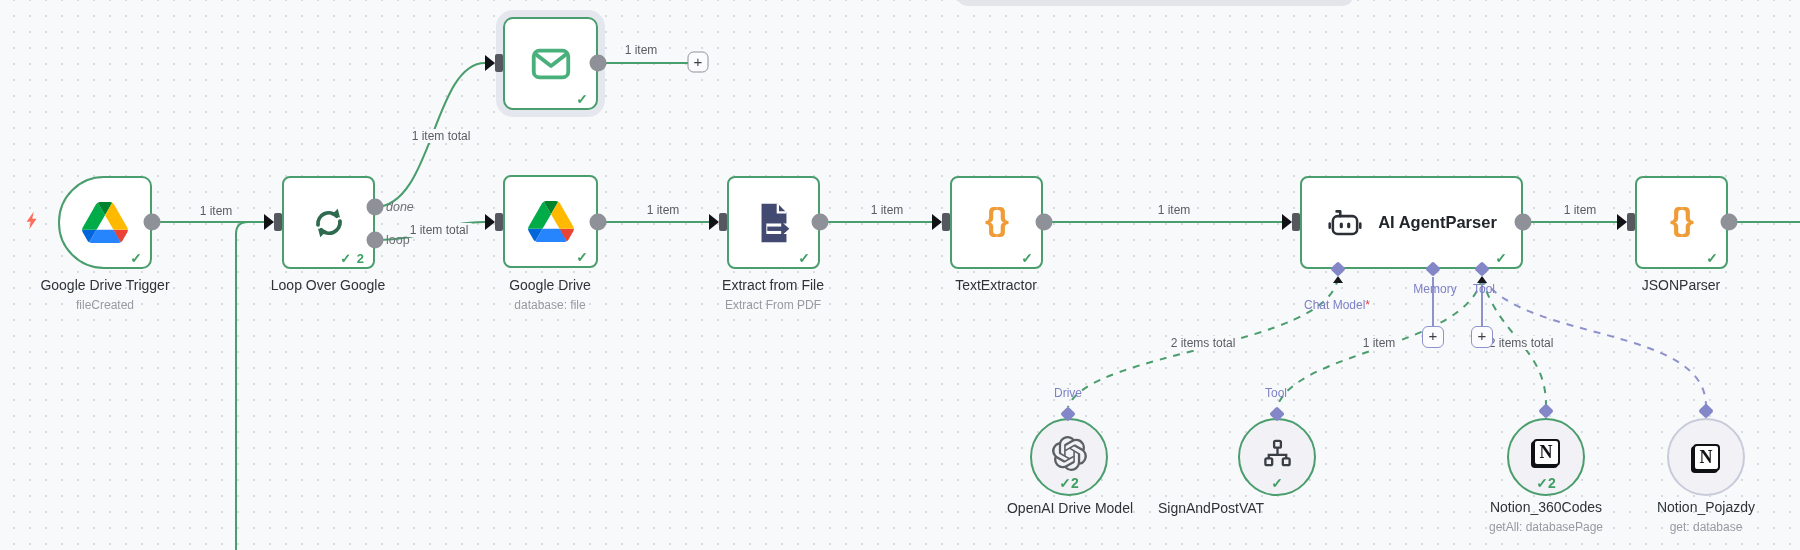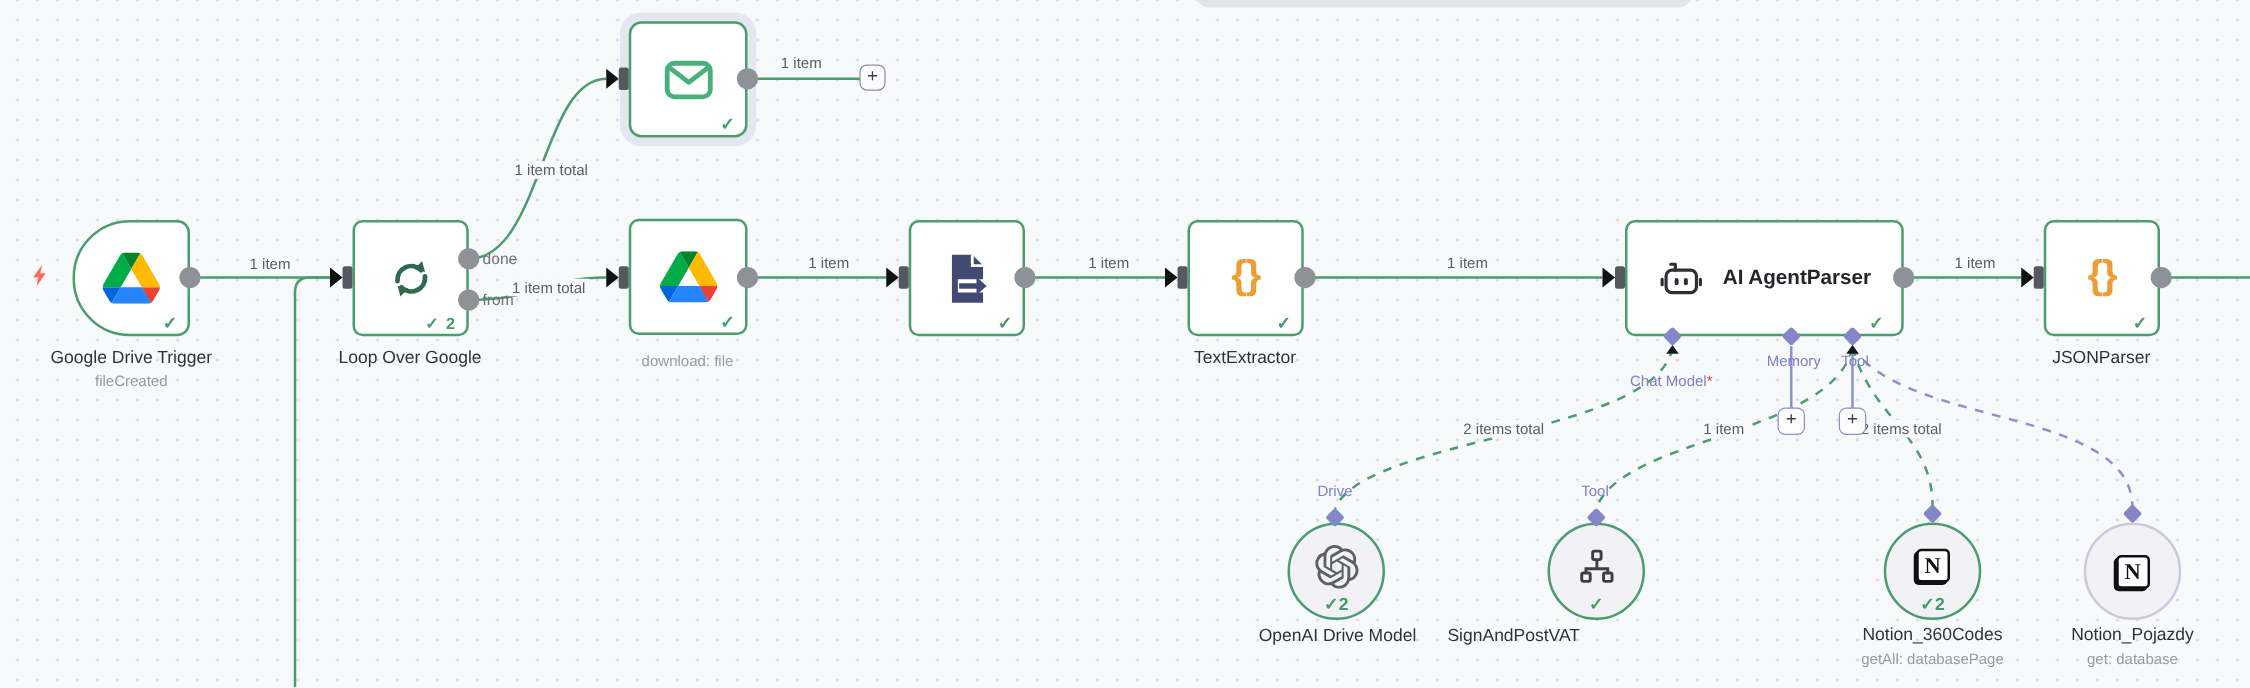--- a/index.html
+++ b/index.html
@@ -109,22 +109,22 @@
       </g>
       <g fill="#2d6a4e">
         <path d="M33.5 8.5l2.5 9.5-9.5-2.5z"></path>
         <path d="M14.5 39.5l-2.5-9.5 9.5 2.5z"></path>
       </g>
     </svg>
     <span class="check badge">✓ 2</span>
   </div>
   <div class="dot" style="left:375px;top:207px;"></div>
   <div class="dot" style="left:375px;top:240px;"></div>
-  <span class="outname" style="left:386px;top:207px;">done</span>
-  <span class="outname" style="left:386px;top:240px;">from</span>
+  <span class="outname" style="left:386px;top:207px;font-style:italic;">done</span>
+  <span class="outname" style="left:386px;top:240px;">loop</span>
   <div class="nodelabel" style="left:328px;top:277px;">
     <div class="nl">Loop Over Google</div>
   </div>
 
   <div class="inarrow" style="left:485px;top:63px;"></div>
   <div class="inbar" style="left:495px;top:63px;"></div>
   <div class="node selected" style="left:503px;top:17px;width:95px;height:93px;">
     <svg width="46" height="46" viewBox="0 0 48 48" fill="none">
       <rect x="6" y="10" width="36" height="28" rx="6" stroke="#49b07c" stroke-width="4"></rect>
       <path d="M9 14.5 24 26l15-11.5" stroke="#49b07c" stroke-width="4" stroke-linecap="round" stroke-linejoin="round"></path>
@@ -142,36 +142,41 @@
       <path d="m43.65 25-13.75-23.8c-1.35.8-2.5 1.9-3.3 3.3l-25.4 44A9.06 9.06 0 0 0 0 53h27.5z" fill="#00ac47"></path>
       <path d="m73.55 76.8c1.35-.8 2.5-1.9 3.3-3.3l1.6-2.75 7.65-13.25c.8-1.4 1.2-2.95 1.2-4.5H59.75l5.85 11.5z" fill="#ea4335"></path>
       <path d="m43.65 25 13.75-23.8c-1.35-.8-2.9-1.2-4.5-1.2h-18.5c-1.6 0-3.15.45-4.5 1.2z" fill="#00832d"></path>
       <path d="M59.8 53H27.5L13.75 76.8c1.35.8 2.9 1.2 4.5 1.2h50.8c1.6 0 3.15-.45 4.5-1.2z" fill="#2684fc"></path>
       <path d="m73.4 26.5-12.7-22c-.8-1.4-1.95-2.5-3.3-3.3L43.65 25l16.15 28h27.45c0-1.55-.4-3.1-1.2-4.5z" fill="#ffba00"></path>
     </svg>
     <span class="check">✓</span>
   </div>
   <div class="dot" style="left:598px;top:222px;"></div>
   <div class="nodelabel" style="left:550px;top:277px;">
-    <div class="ns">download: file</div>
+    <div class="nl">Google Drive</div>
+    <div class="ns">database: file</div>
   </div>
 
   <div class="inarrow" style="left:709px;top:222px;"></div>
   <div class="inbar" style="left:719px;top:222px;"></div>
   <div class="node" style="left:727px;top:176px;width:93px;height:93px;">
     <svg width="46" height="46" viewBox="0 0 48 48">
       <path d="M11 4h17l9 9v31H11z" fill="#424a71"></path>
       <path d="M28 4v9h9" fill="none" stroke="#fff" stroke-width="2.4"></path>
       <path d="M16 30h26" stroke="#fff" stroke-width="11"></path>
       <path d="M17 30h16" stroke="#424a71" stroke-width="4.6"></path>
       <path d="M31.5 22.5 40 30l-8.5 7.5z" fill="#424a71"></path>
     </svg>
     <span class="check">✓</span>
   </div>
   <div class="dot" style="left:820px;top:222px;"></div>
+  <div class="nodelabel" style="left:773px;top:277px;">
+    <div class="nl">Extract from File</div>
+    <div class="ns">Extract From PDF</div>
+  </div>
 
   <div class="inarrow" style="left:932px;top:222px;"></div>
   <div class="inbar" style="left:942px;top:222px;"></div>
   <div class="node" style="left:950px;top:176px;width:93px;height:93px;">
     <span class="braces">{}</span>
     <span class="check">✓</span>
   </div>
   <div class="dot" style="left:1044px;top:222px;"></div>
   <div class="nodelabel" style="left:996px;top:277px;">
     <div class="nl">TextExtractor</div>

